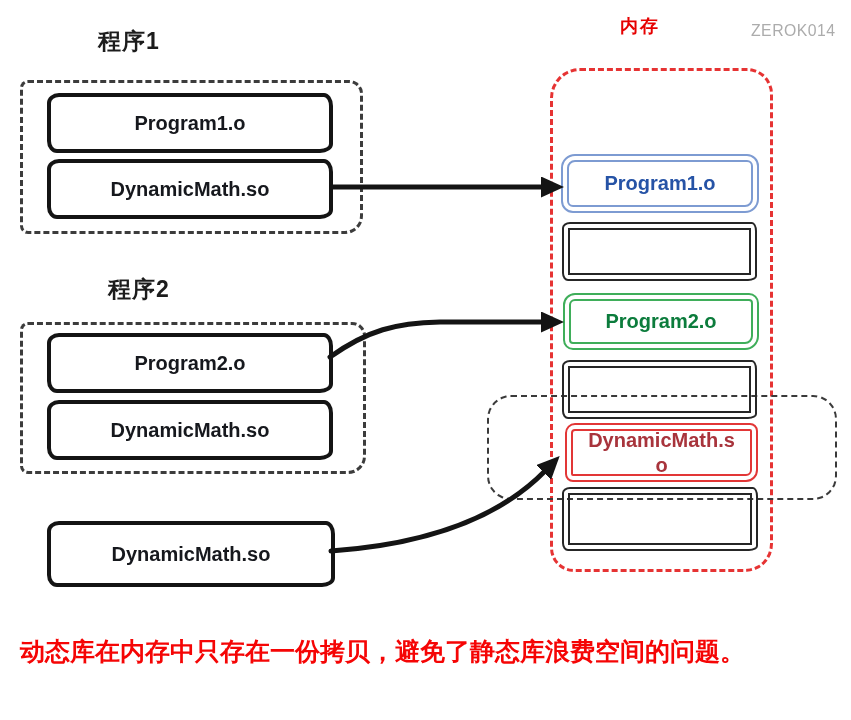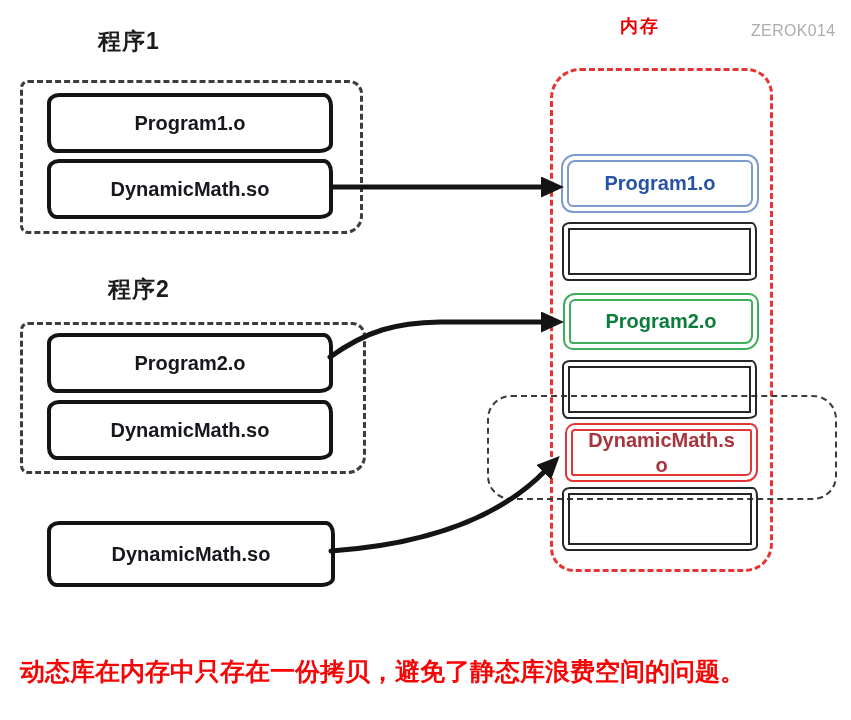--- a/index.html
+++ b/index.html
@@ -64,21 +64,20 @@
   }
 
   
   .shared-overlay{
     border:2.5px dashed #3a3a3a;border-radius:24px;background:transparent;
   }
 
   .caption{
     font-size:25px;font-weight:bold;color:#f50505;line-height:38px;
     width:820px;
-    margin-top:20px;
   }
 
   svg.arrows{position:absolute;left:0;top:0;pointer-events:none;}
 </style>
 </head>
 <body>
 
 <div id="canvas">
 
   <div class="abs prog-title" style="left:98px;top:26px;">程序1</div>

